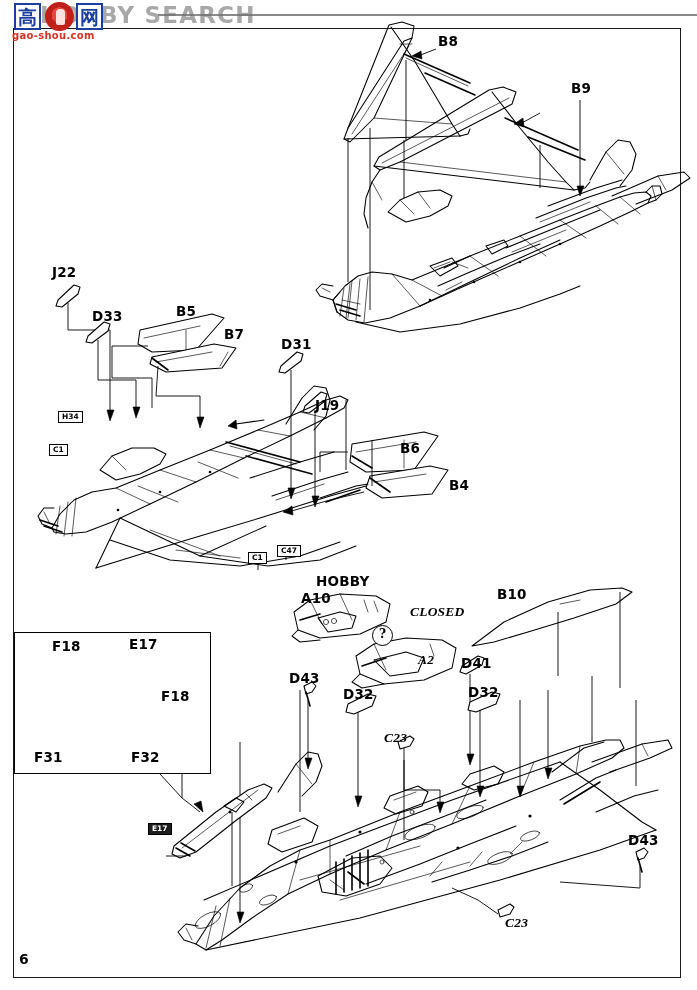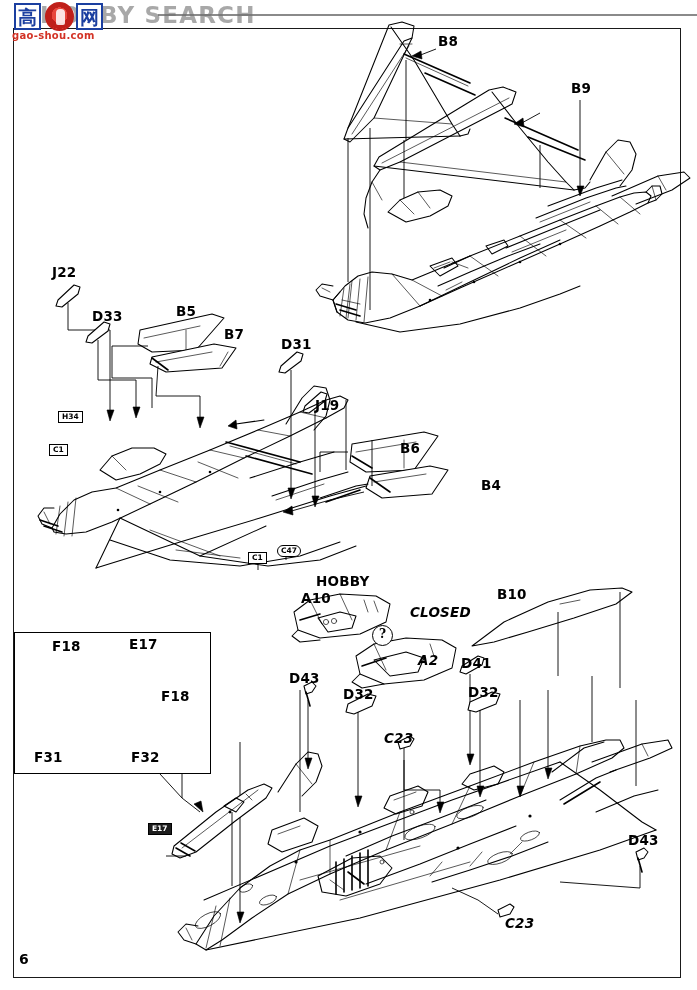--- a/index.html
+++ b/index.html
@@ -50,21 +50,21 @@
   #wm-url{
     position:absolute;left:6px;top:30px;
     font-family:"DejaVu Sans", sans-serif;font-size:10px;font-weight:bold;
     color:#d33225;letter-spacing:.3px;
   }
   
   .lbl{
     position:absolute;font-family:"DejaVu Sans", sans-serif;
     font-size:13.5px;font-weight:bold;color:#000;white-space:nowrap;letter-spacing:.2px;
   }
-  .lbl.ital{font-style:italic;}
+  .lbl.ital{font-style:italic;font-family:Liberation Serif, serif;}
   .boxlbl{
     position:absolute;font-family:"DejaVu Sans", sans-serif;
     font-size:7.5px;font-weight:bold;color:#000;
     border:1px solid #000;background:#fff;
     padding:1px 3px;line-height:8px;white-space:nowrap;
   }
   .boxlbl.inv{background:#1d1d1d;color:#fff;border-color:#000;}
   #pageno{
     position:absolute;left:19px;top:951px;
     font-family:"DejaVu Sans", sans-serif;font-size:14px;font-weight:bold;
@@ -543,26 +543,26 @@
   <div class="lbl" style="left:438px;top:33px;">B8</div>
   <div class="lbl" style="left:538px;top:80px;margin-left:33px;">B9</div>
 
   <div class="lbl" style="left:52px;top:264px;">J22</div>
   <div class="lbl" style="left:92px;top:308px;">D33</div>
   <div class="lbl" style="left:176px;top:303px;">B5</div>
   <div class="lbl" style="left:224px;top:326px;">B7</div>
   <div class="lbl" style="left:281px;top:336px;">D31</div>
   <div class="lbl" style="left:303px;top:397px;margin-left:12px;">J19</div>
   <div class="lbl" style="left:400px;top:440px;">B6</div>
-  <div class="lbl" style="left:449px;top:477px;margin-left:32px;">B4</div>
+  <div class="lbl" style="left:449px;top:477px;">B4</div>
 
   <div class="boxlbl" style="left:58px;top:411px;">H34</div>
   <div class="boxlbl" style="left:49px;top:444px;">C1</div>
   <div class="boxlbl" style="left:248px;top:552px;">C1</div>
-  <div class="boxlbl" style="left:277px;top:545px;border-radius:6px;">C47</div>
+  <div class="boxlbl" style="left:277px;top:545px;">C47</div>
 
   <div class="lbl" style="left:316px;top:573px;">HOBBY</div>
   <div class="lbl" style="left:301px;top:590px;text-align:right;">A10</div>
   <div class="lbl ital" style="left:410px;top:604px;">CLOSED</div>
   <div class="lbl ital" style="left:418px;top:652px;">A2</div>
   <div class="qmark" style="left:372px;top:625px;">?</div>
 
   <div class="lbl" style="left:497px;top:586px;">B10</div>
   <div class="lbl" style="left:445px;top:655px;margin-left:16px;">D41</div>
   <div class="lbl" style="left:289px;top:670px;">D43</div>

